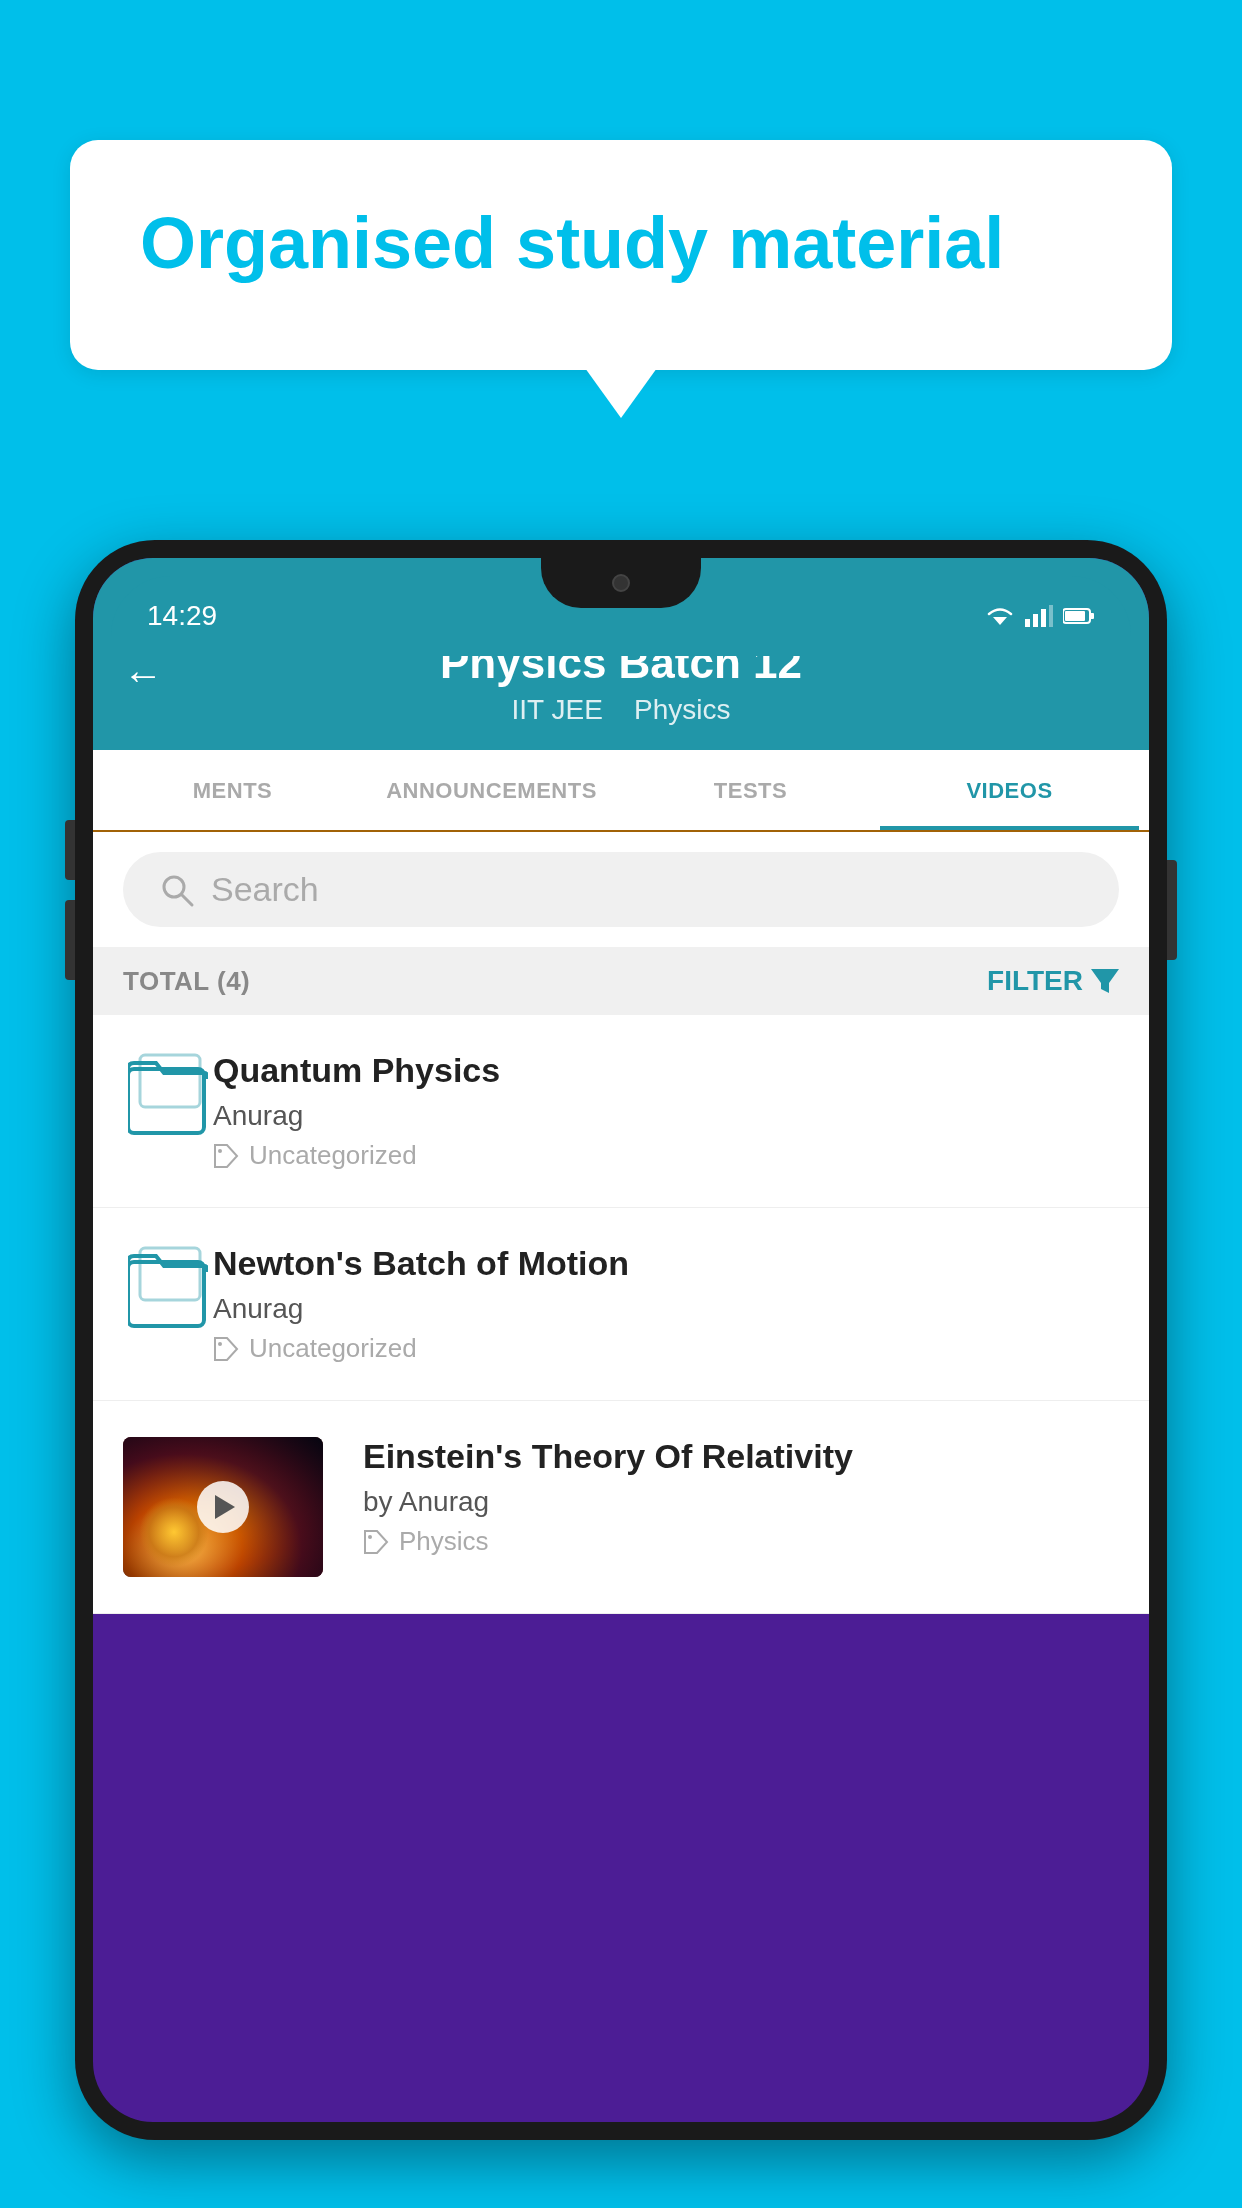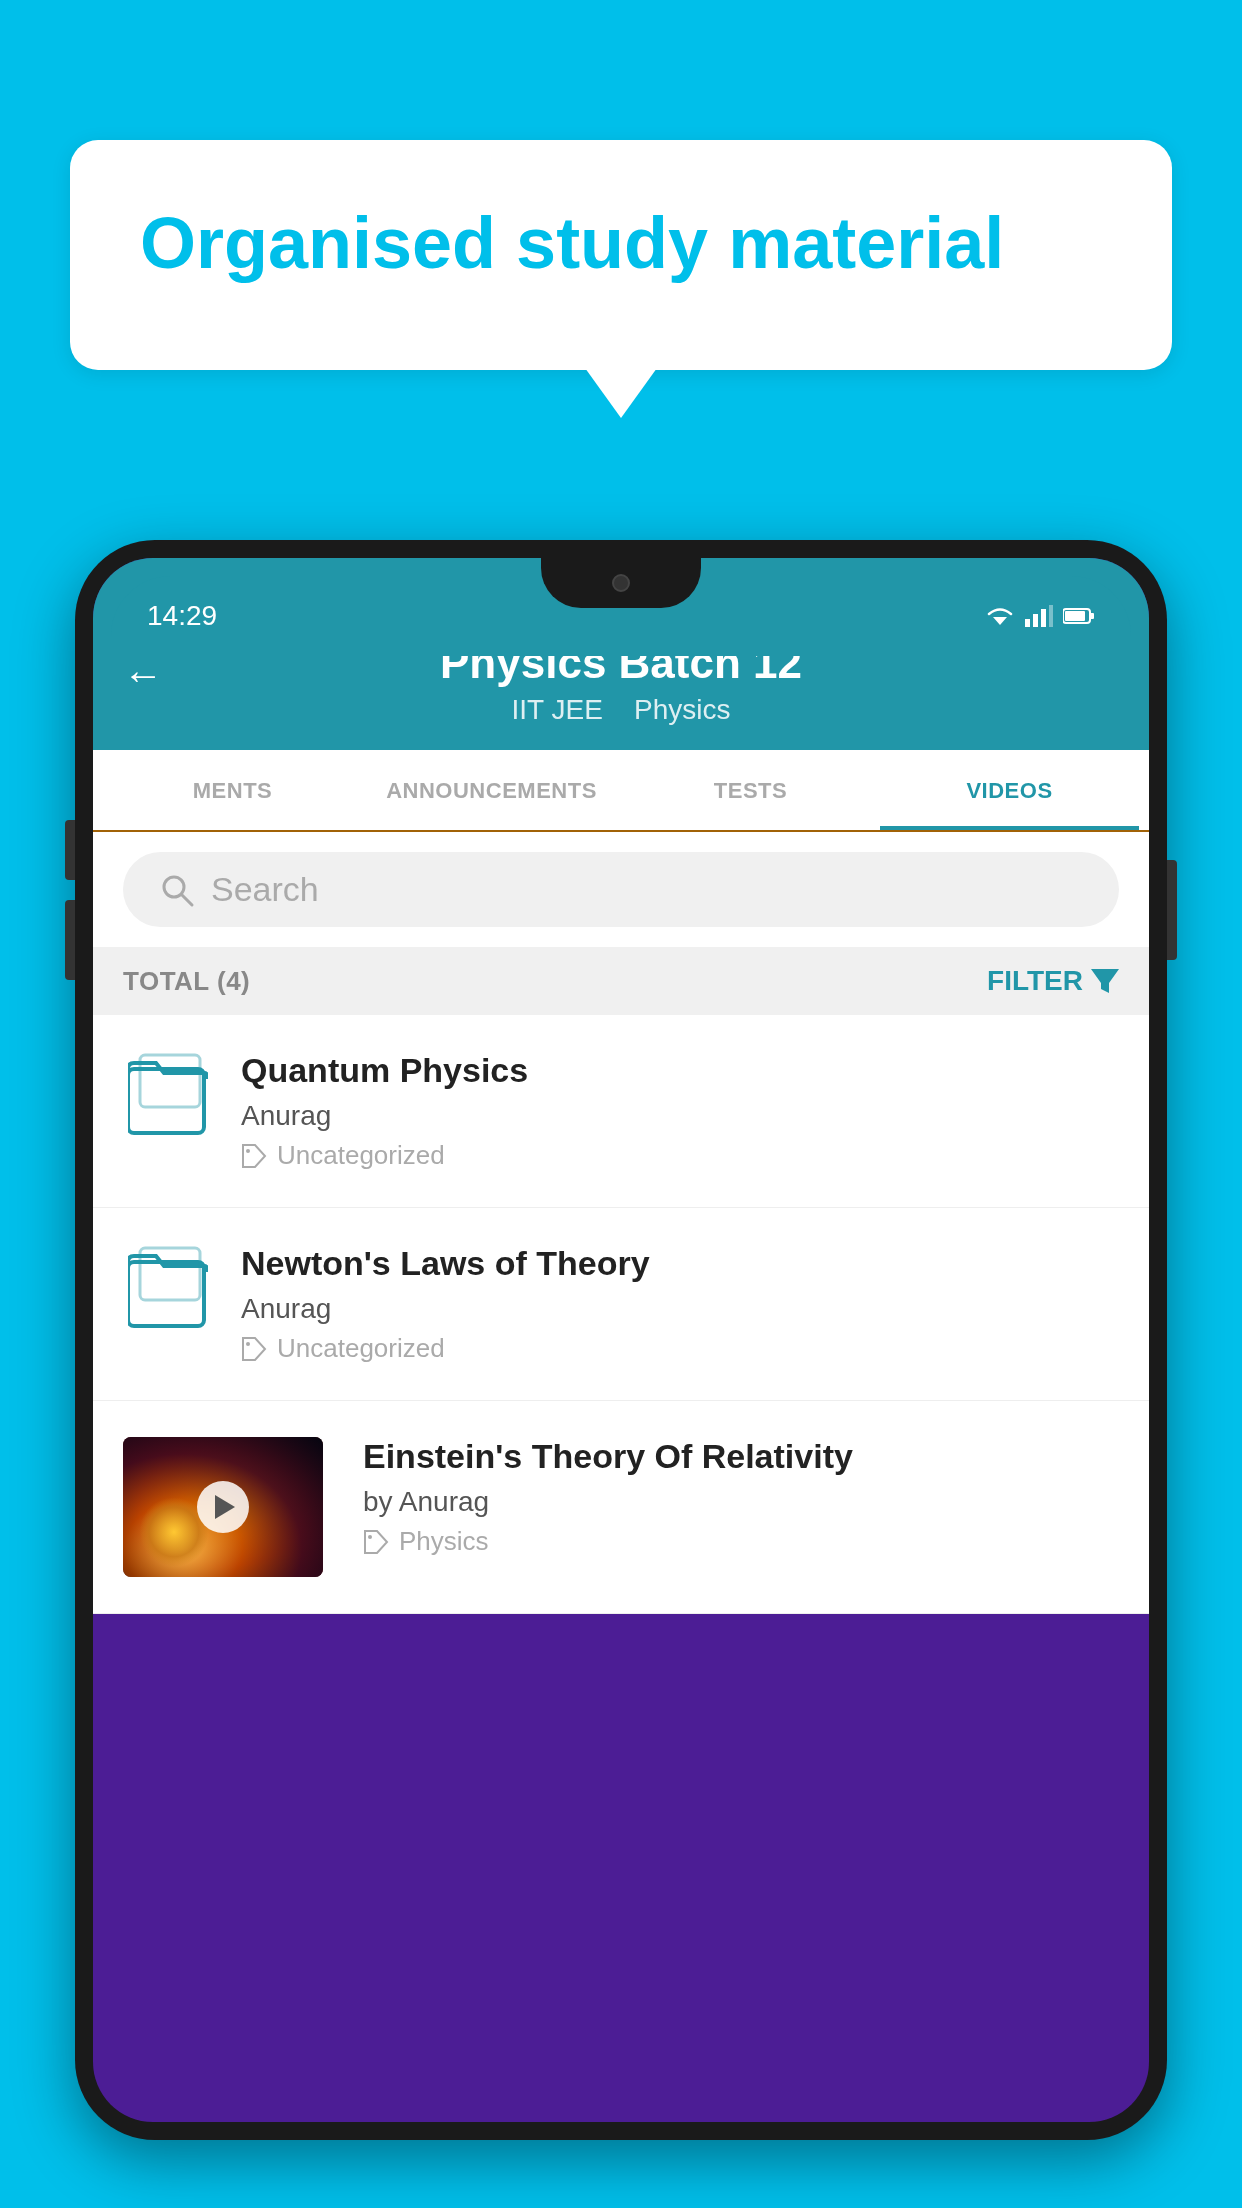--- a/index.html
+++ b/index.html
@@ -243,21 +243,20 @@
     
     .video-list {
       background: white;
     }
 
     .video-item {
       display: flex;
       align-items: flex-start;
       padding: 36px 30px;
       border-bottom: 1px solid #eee;
-      gap: 28px;
     }
 
     .video-thumb-placeholder {
       width: 90px;
       flex-shrink: 0;
       display: flex;
       align-items: center;
       justify-content: center;
     }
 
@@ -478,21 +477,21 @@
 
           <div class="video-item">
             <div class="video-thumb-placeholder">
               <svg width="80" height="90" viewBox="0 0 80 90">
                 <rect x="0" y="18" width="76" height="64" rx="6" fill="none" stroke="#2196a8" stroke-width="4"></rect>
                 <path d="M0,28 L0,18 Q0,12 6,12 L28,12 L36,22 L76,22 Q80,22 80,28" fill="none" stroke="#2196a8" stroke-width="4"></path>
                 <rect x="8" y="10" width="60" height="52" rx="5" fill="none" stroke="#2196a8" stroke-width="3" opacity="0.4" transform="translate(4,-6)"></rect>
               </svg>
             </div>
             <div class="video-info">
-              <div class="video-title">Newton's Laws of Theory</div>
+              <div class="video-title">Newton's Batch of Motion</div>
               <div class="video-author">Anurag</div>
               <div class="video-tag">
                 <svg width="26" height="26" viewBox="0 0 26 26">
                   <path d="M2,2 L14,2 L24,13 L14,24 L2,24 Z" fill="none" stroke="#aaa" stroke-width="2"></path>
                   <circle cx="7" cy="8" r="2" fill="#aaa"></circle>
                 </svg>
                 <span>Uncategorized</span>
               </div>
             </div>
           </div>

